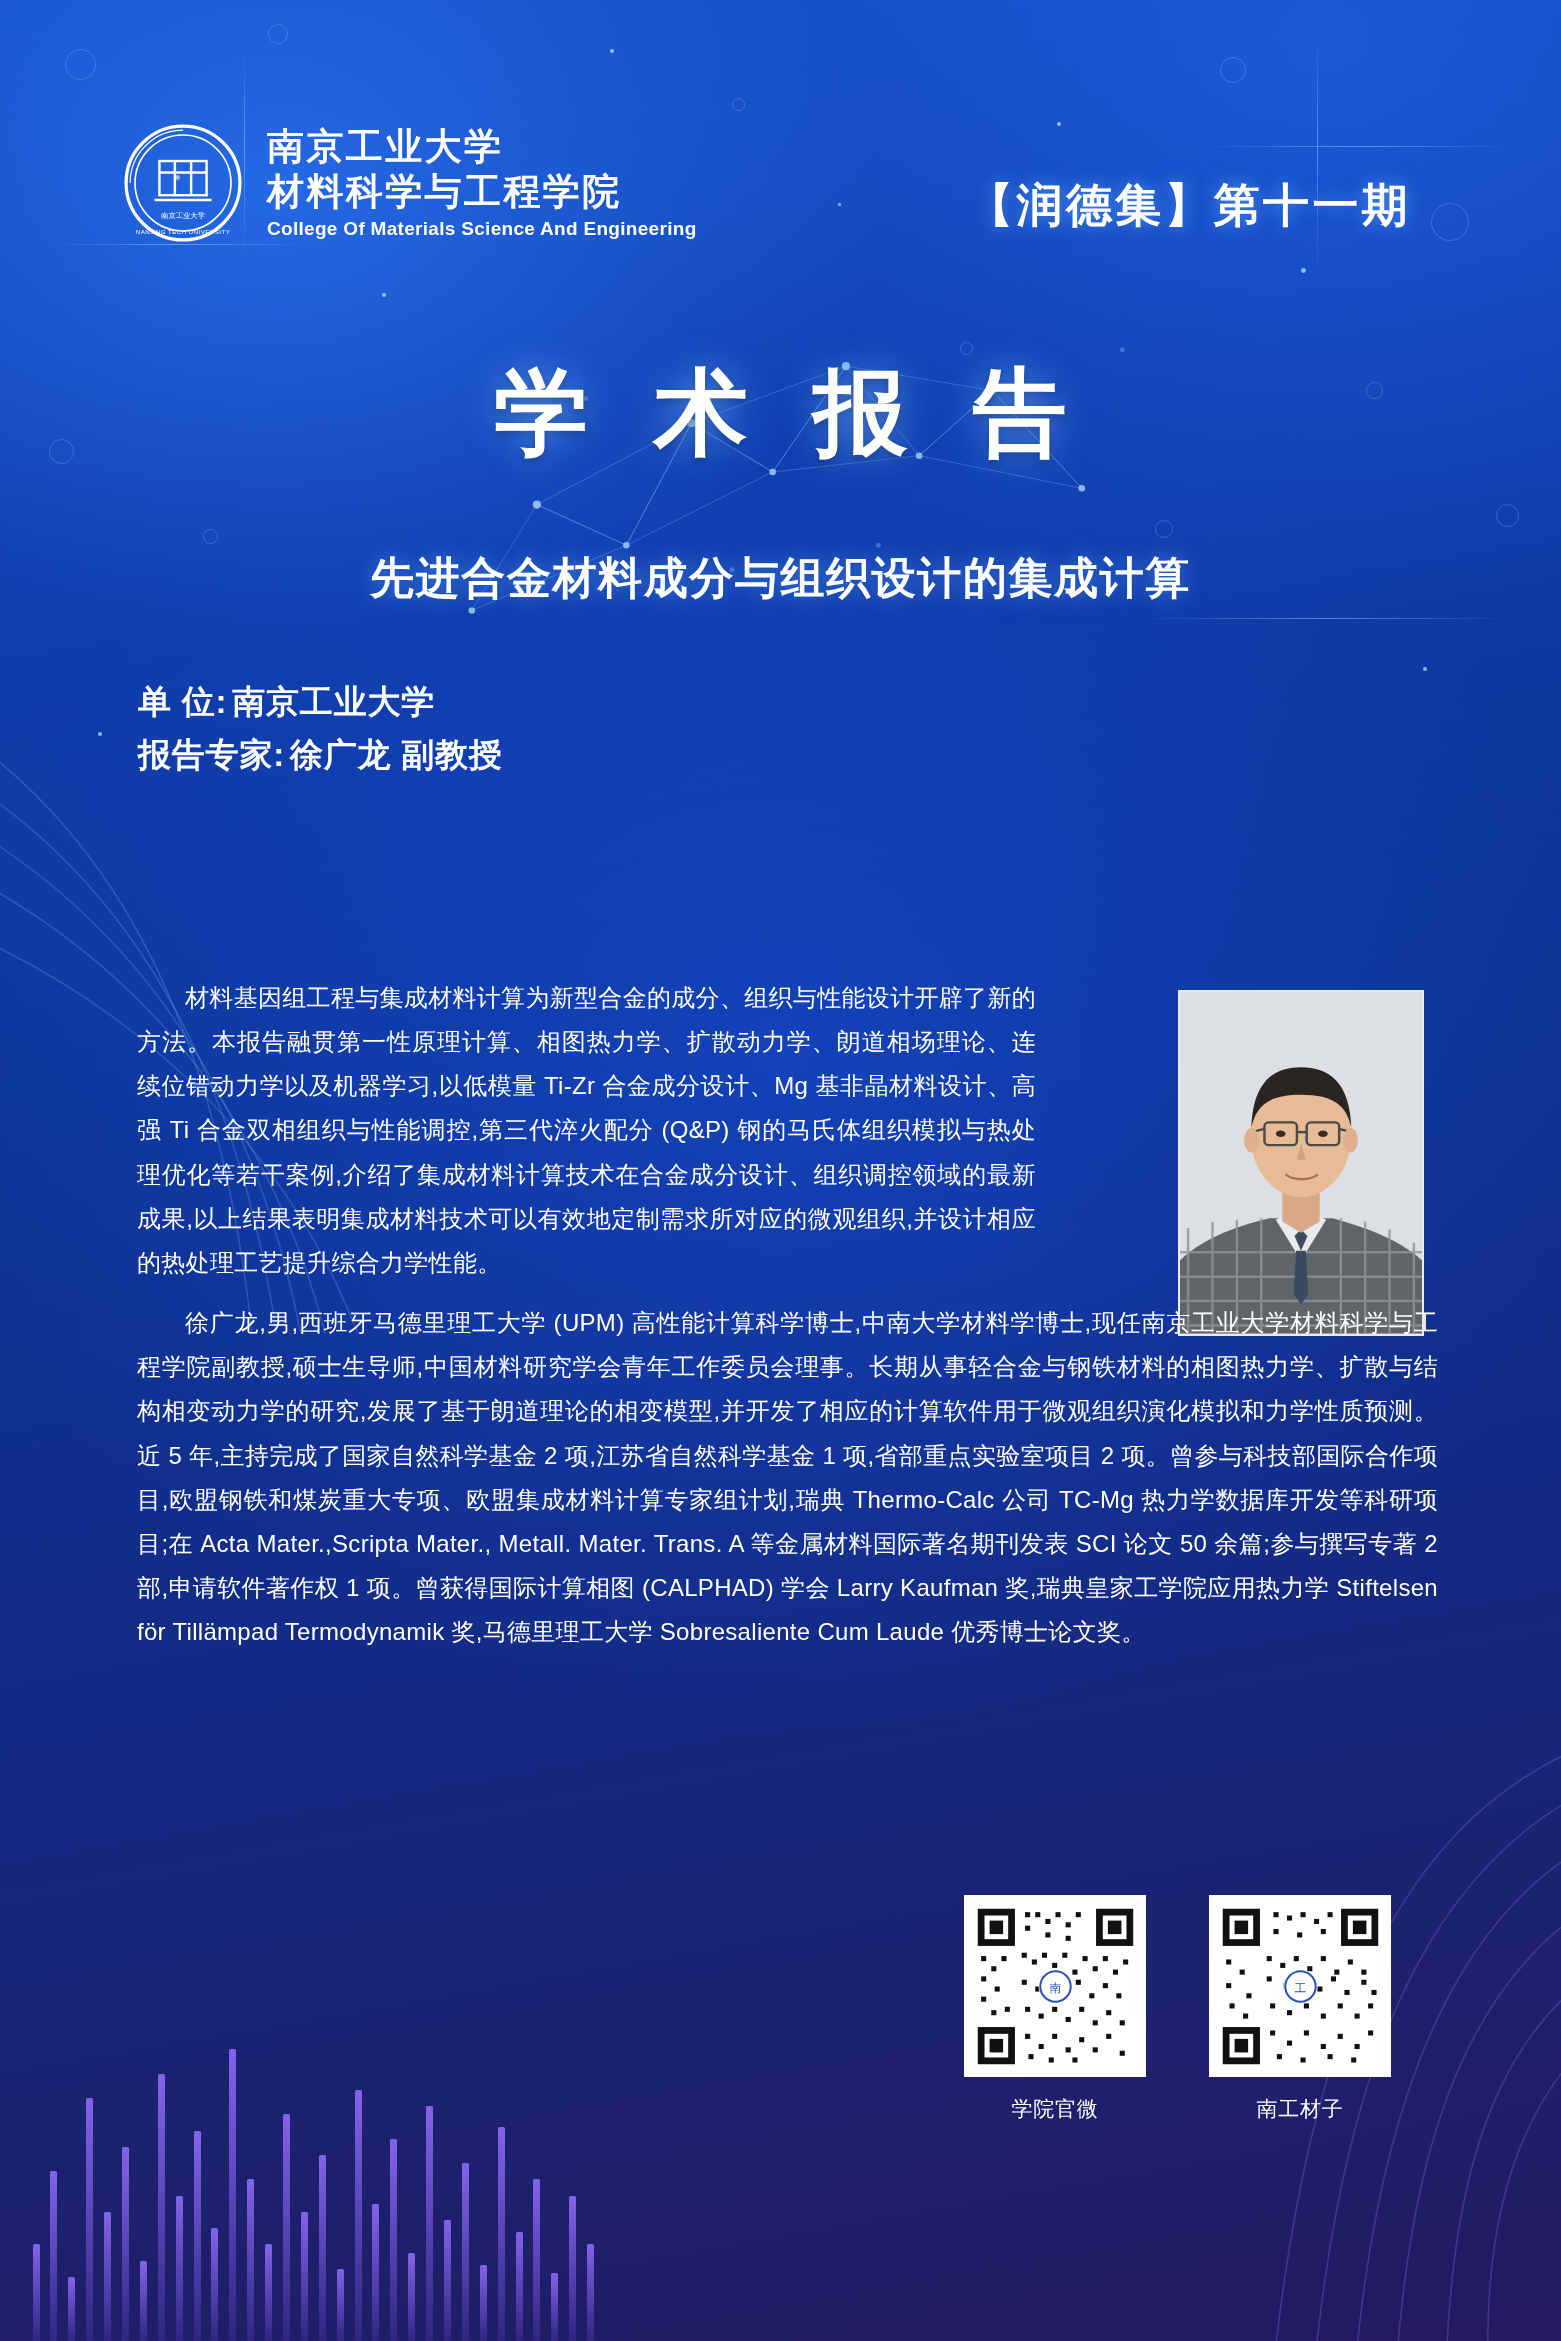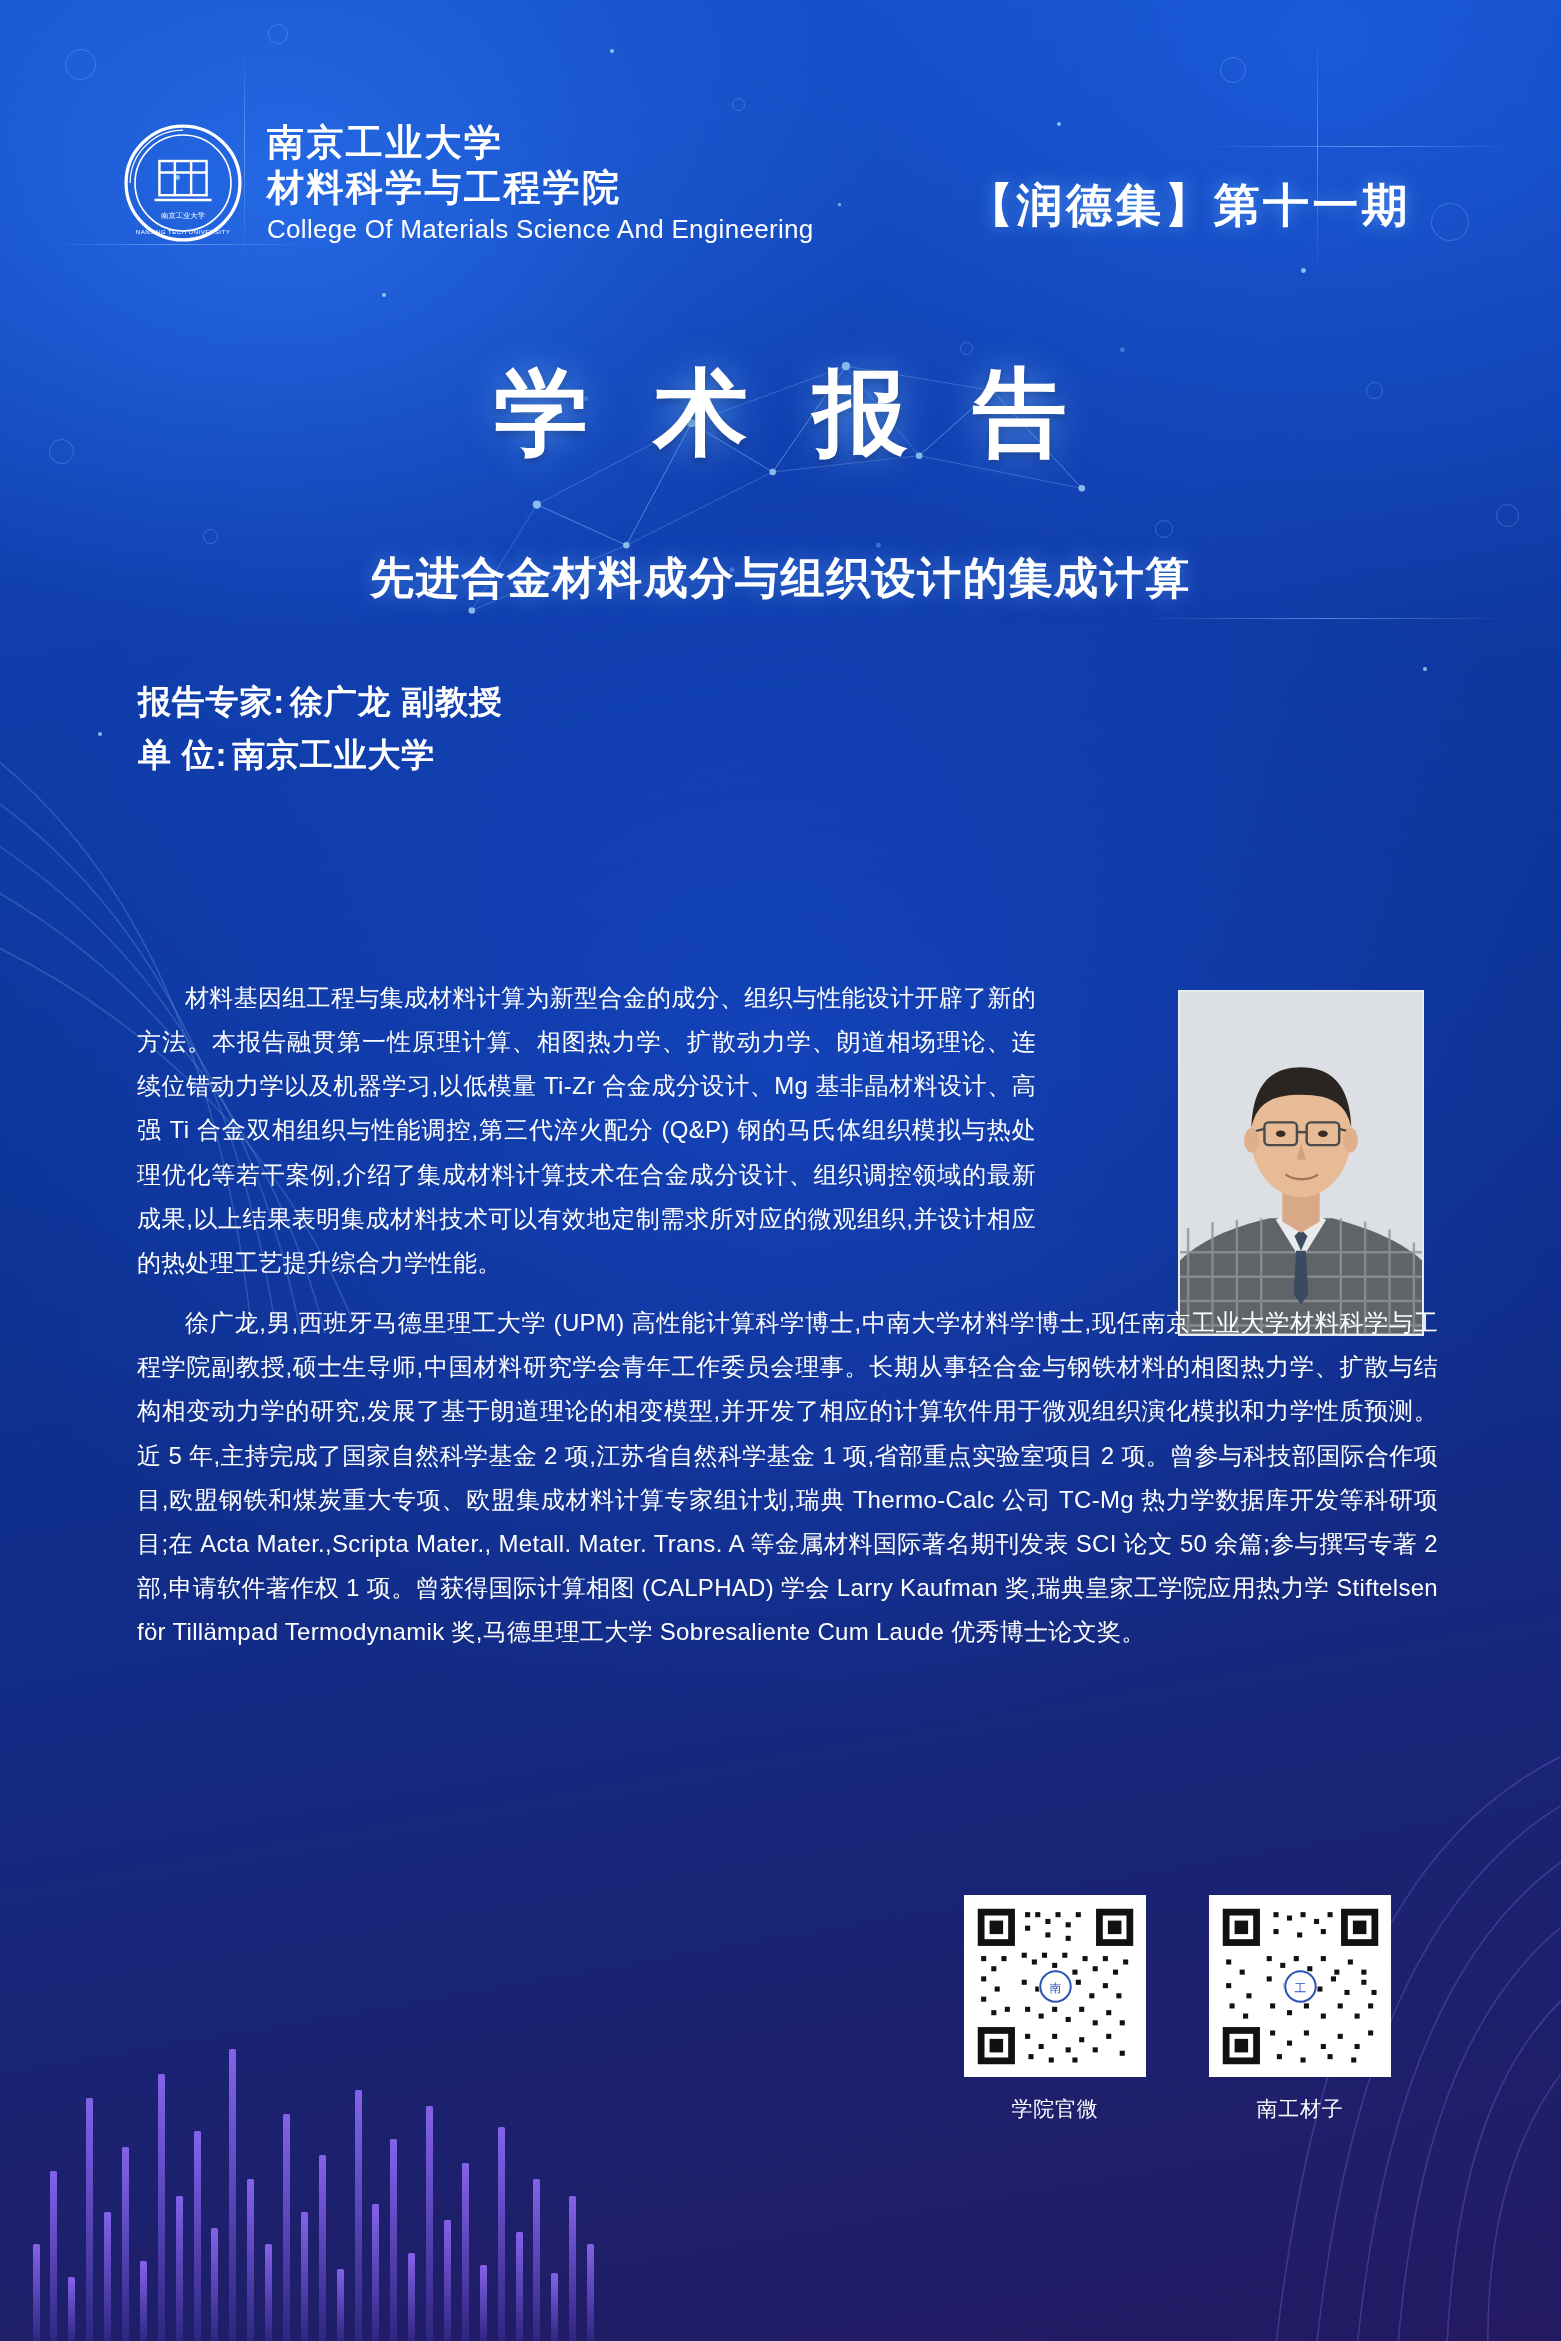--- a/index.html
+++ b/index.html
@@ -109,22 +109,22 @@
   }
   .school-cn2 {
     font-family: "Liberation Serif", "DejaVu Serif", serif;
     font-weight: bold;
     font-size: 37px;
     letter-spacing: 2.4px;
     white-space: nowrap;
     margin-bottom: 9.8px;
   }
   .school-en {
-    font-size: 26px;
-    font-weight: normal;
+    font-size: 19px;
+    font-weight: bold;
     letter-spacing: 0.3px;
     white-space: nowrap;
   }
 
   .issue {
     position: absolute;
     right: 150px;
     top: 175px;
     font-family: "Liberation Serif", "DejaVu Serif", serif;
     font-weight: bold;
@@ -367,24 +367,24 @@
     </div>
   </div>
 
   <div class="issue">【润德集】第十一期</div>
 
   <div class="main-title">学 术 报 告</div>
   <div class="sub-title">先进合金材料成分与组织设计的集成计算</div>
 
   <div class="info">
     <div class="info-row">
-      <span class="info-label">报告专家:</span><span class="info-value">徐广龙  副教授</span>
+      <span class="info-label">单      位:</span><span class="info-value">南京工业大学</span>
     </div>
     <div class="info-row">
-      <span class="info-label">单      位:</span><span class="info-value">南京工业大学</span>
+      <span class="info-label">报告专家:</span><span class="info-value">徐广龙  副教授</span>
     </div>
   </div>
 
   <div class="photo">
     <div class="pbg"></div>
     <svg viewBox="0 0 298 420" width="242" height="342" style="position:absolute; inset:0;">
       <rect x="0" y="0" width="298" height="420" fill="#dcdfe3"></rect>
 
       <path d="M0,420 L0,330 C30,300 80,285 110,278 L188,278 C220,287 268,302 298,330 L298,420 Z" fill="#5f6468"></path>
       <g stroke="#8f949a" stroke-width="3" opacity="0.8">

